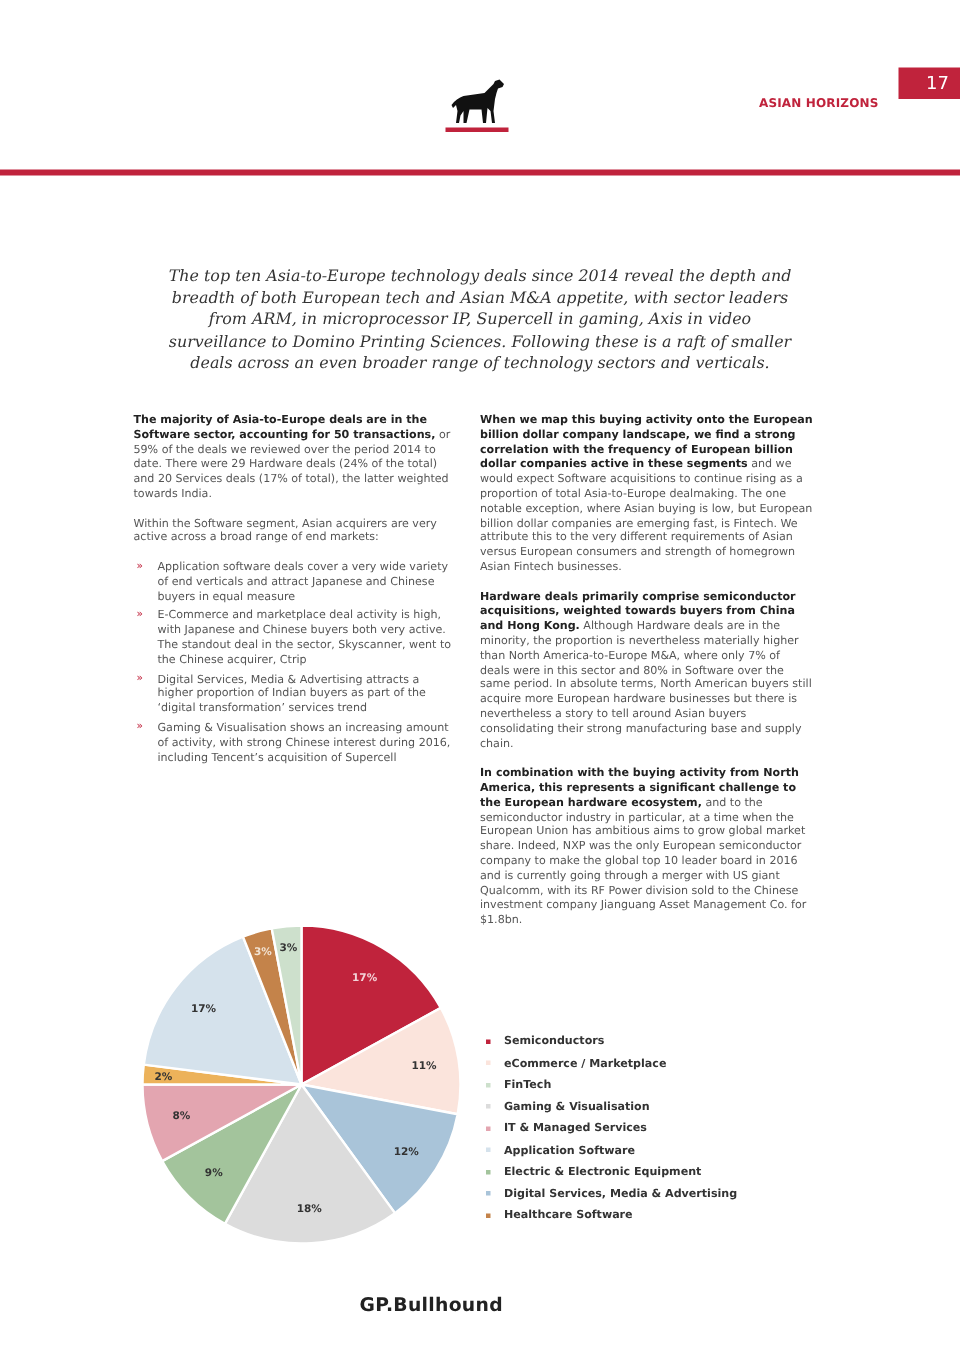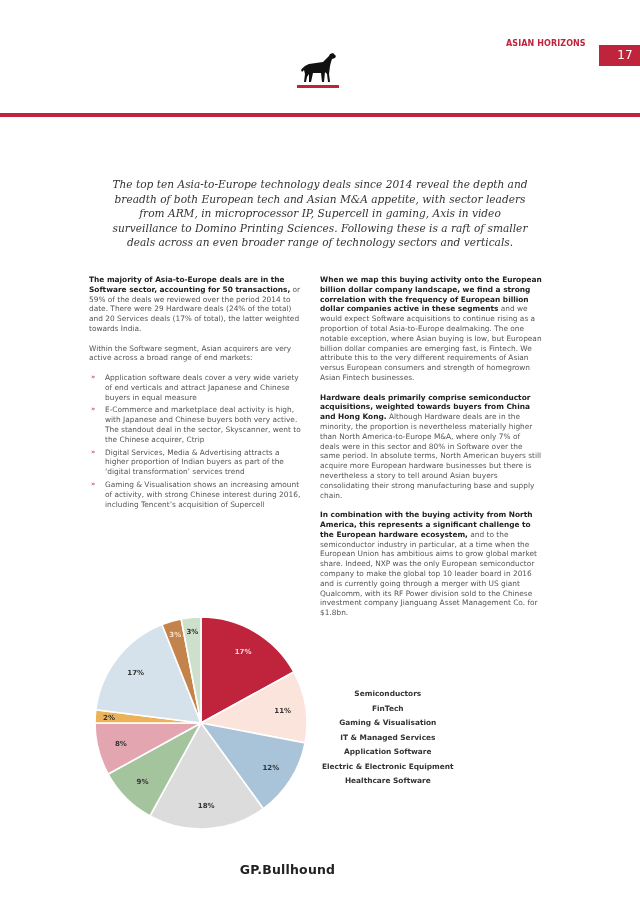--- a/index.html
+++ b/index.html
@@ -1,33 +1,33 @@
 <!DOCTYPE html>
 <html><head>
 <meta charset="utf-8">
 <style>
   html, body { margin: 0; padding: 0; background: #ffffff; }
   body { width: 640px; height: 905px; position: relative; overflow: hidden; font-family: "DejaVu Sans", sans-serif; color: #333; }
   .logo { position: absolute; left: 297px; top: 44px; width: 42px; height: 42px; }
   .logo-bar { position: absolute; left: 297px; top: 85px; width: 42px; height: 3px; background: #c0233c; }
-  .section-label { position: absolute; left: 506px; top: 39px; font-size: 8px; font-weight: bold; color: #c0233c; letter-spacing: 0.1px; font-family: "DejaVu Sans", sans-serif; }
+  .section-label { position: absolute; left: 506px; top: 64px; font-size: 8px; font-weight: bold; color: #c0233c; letter-spacing: 0.1px; font-family: "DejaVu Sans", sans-serif; }
   .page-num { position: absolute; left: 599px; top: 45px; width: 52px; height: 21px; background: #c0233c; color: #fff; font-size: 12px; font-weight: normal; text-align: center; line-height: 21px; }
   .top-rule { position: absolute; left: 0; top: 113px; width: 640px; height: 4px; background: #c0233c; }
   .intro { position: absolute; left: 112px; top: 177px; width: 416px; font-family: "DejaVu Serif", serif; font-style: italic; font-size: 10.6px; line-height: 14.6px; text-align: center; color: #333; }
   .col { position: absolute; font-size: 7.4px; line-height: 9.8px; color: #555; }
   .col-left { left: 89px; top: 275px; width: 212px; }
   .col-right { left: 320px; top: 275px; width: 222px; }
   .col p { margin: 0 0 9.8px 0; }
   .col b { color: #222; font-weight: bold; }
   .bullets { list-style: none; margin: 0; padding: 0; }
   .bullets li { position: relative; padding-left: 16px; margin-bottom: 3px; }
   .bullets li .mark { position: absolute; left: 2px; top: 0; color: #c0233c; font-size: 7px; }
   .pie { position: absolute; left: 90px; top: 612px; width: 222px; height: 222px; }
   .legend { position: absolute; left: 322px; top: 687px; list-style: none; margin: 0; padding: 0; }
-  .legend li { font-size: 7.4px; font-weight: bold; color: #333; height: 14.5px; line-height: 14.5px; display: flex; align-items: center; flex-direction: column; }
+  .legend li { font-size: 7.4px; font-weight: bold; color: #333; height: 14.5px; line-height: 14.5px; display: flex; align-items: center; }
   .legend .sw { display: inline-block; width: 3px; height: 3px; margin-right: 9px; margin-left: 2px; }
   .footer { position: absolute; left: 0; top: 862px; width: 575px; text-align: center; font-size: 12.5px; font-weight: bold; color: #222; letter-spacing: 0.2px; }
 </style>
 </head>
 <body>
 
 <svg class="logo" viewBox="0 0 42 42">
   <path fill="#111" d="M4 26 C6 23 9 21 12 20 L26 18 C28 16 30 14 32 12 L33 10 L36 9 L39 12 L38 14 L35 15 L34 18 L33 22 L32 30 L33 38 L31 38 L30 30 L28 28 L27 38 L25 38 L24 29 L16 29 L14 38 L12 38 L12 30 L10 33 L9 38 L7 38 L8 30 L7 26 L5 28 Z"></path>
 </svg>
 <div class="logo-bar"></div>
@@ -77,38 +77,46 @@
     <path d="M111,111 L91.13758065391319,6.877551422758998 A106,106 0 0 1 110.99999999999999,5 Z" fill="#cde0cc" stroke="#ffffff" stroke-width="1.6"></path>
     <text x="102.32133134576664" y="21.68927562430396" text-anchor="middle" font-size="7" font-weight="bold" font-family="DejaVu Sans, sans-serif" fill="#333333">3%</text>
   </svg>
 
 <ul class="legend" id="legend">
     <li>
       <span class="sw" style="background: rgb(192, 35, 60);"></span>
       <span>Semiconductors</span>
     </li>
     <li>
+      <span class="sw" style="background: rgb(251, 228, 220);"></span>
+      <span>eCommerce / Marketplace</span>
+    </li>
+    <li>
       <span class="sw" style="background: rgb(205, 224, 204);"></span>
       <span>FinTech</span>
     </li>
     <li>
       <span class="sw" style="background: rgb(220, 220, 220);"></span>
       <span>Gaming &amp; Visualisation</span>
     </li>
     <li>
       <span class="sw" style="background: rgb(227, 165, 176);"></span>
       <span>IT &amp; Managed Services</span>
     </li>
     <li>
       <span class="sw" style="background: rgb(213, 226, 236);"></span>
       <span>Application Software</span>
     </li>
     <li>
       <span class="sw" style="background: rgb(163, 196, 156);"></span>
       <span>Electric &amp; Electronic Equipment</span>
     </li>
     <li>
+      <span class="sw" style="background: rgb(169, 196, 217);"></span>
+      <span>Digital Services, Media &amp; Advertising</span>
+    </li>
+    <li>
       <span class="sw" style="background: rgb(196, 131, 74);"></span>
       <span>Healthcare Software</span>
     </li>
   </ul>
 
 <div class="footer">GP.Bullhound</div>
 
 </body></html>

